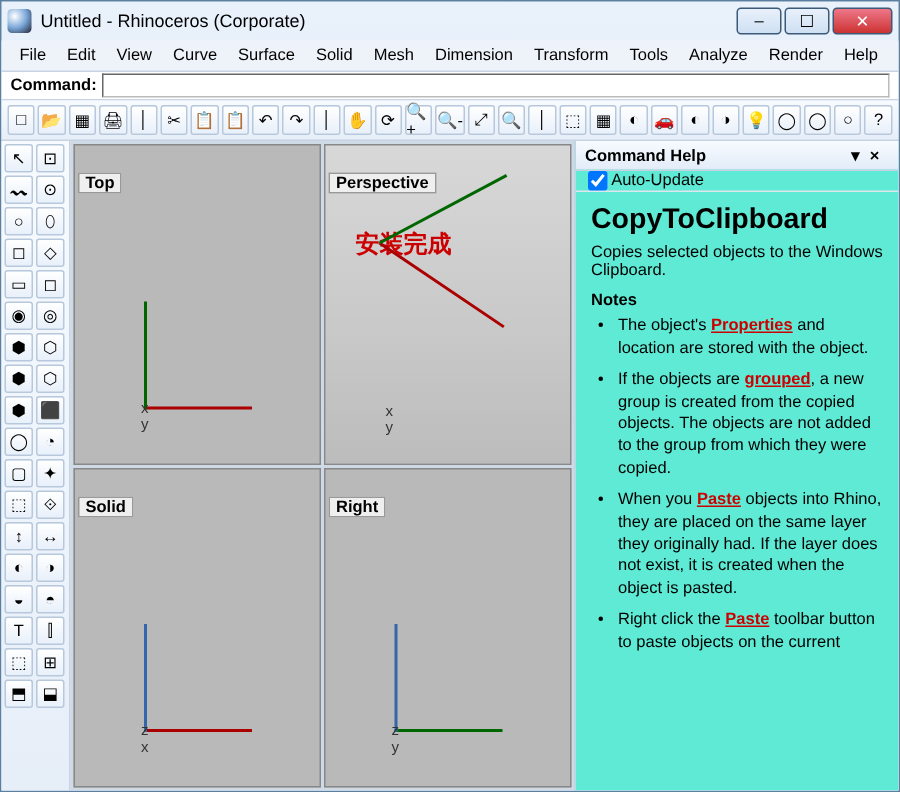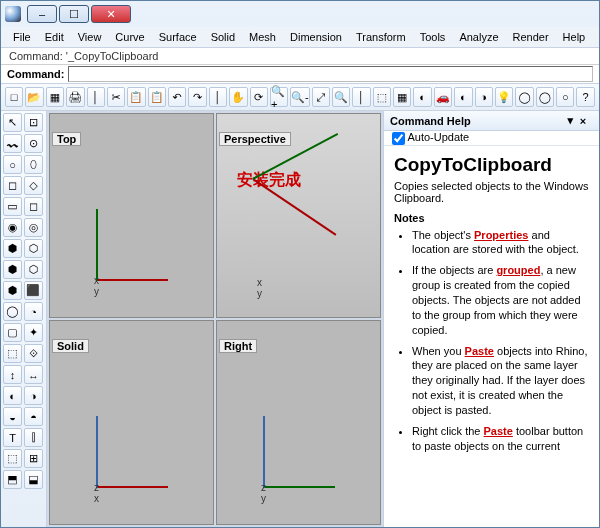--- a/index.html
+++ b/index.html
@@ -23,21 +23,21 @@
   .lefttools { width: 46px; background: linear-gradient(#f7fbff,#e6eef8); border-right: 1px solid #c7d3e2; display: flex; flex-wrap: wrap; gap: 2px; padding: 2px; align-content: flex-start; }
   .lefttools .tbtn { width: 19px; height: 19px; }
   .views { flex: 0 0 336px; display: grid; grid-template-columns: 1fr 1fr; grid-template-rows: 1fr 1fr; gap: 2px; padding: 2px; background: #d0dae7; }
   .vp { background: #b9b9b9; border: 1px solid #888; position: relative; overflow: hidden; }
   .vp .vtitle { position: absolute; top: 18px; left: 2px; background: #efefef; border: 1px solid #999; padding: 0 4px; font-size: 11px; font-weight: bold; }
   .vp.persp { background: linear-gradient(#d8d8d8 0%, #c8c8c8 60%, #bcbcbc 100%); }
   .axis-x { position: absolute; height: 2px; background: #a00; }
   .axis-y { position: absolute; width: 2px; background: #060; }
   .axlbl { position: absolute; font-size: 10px; color: #333; }
   .anno { position: absolute; color: #c00; font-size: 16px; font-weight: bold; font-family: "SimSun","Microsoft YaHei",sans-serif; }
-  .helppane { flex: 1; display: flex; flex-direction: column; background: #ffffff; border-left: 1px solid #c7d3e2; }
+  .helppane { flex: 1; display: flex; flex-direction: column; background: #5eead4; border-left: 1px solid #c7d3e2; }
   .hp-head { display: flex; align-items: center; padding: 3px 6px; background: linear-gradient(#f7fbff,#e2ecf8); border-bottom: 1px solid #c7d3e2; font-weight: bold; }
   .hp-head .hp-x { width: 20px; text-align: center; }
   .hp-auto { padding: 0 8px; border-bottom: 1px solid #e0e6ee; }
   .hp-auto input { vertical-align: middle; }
   .hp-body { padding: 8px 10px; font-family: Verdana, sans-serif; font-size: 11px; overflow: hidden; }
   .hp-body h2 { font-size: 19px; margin-bottom: 4px; }
   .hp-body .desc { margin-bottom: 8px; }
   .hp-body .sub { font-weight: bold; margin: 6px 0 4px; }
   .hp-body ul { list-style: disc; padding-left: 18px; }
   .hp-body li { margin-bottom: 6px; line-height: 1.35; }
@@ -45,20 +45,21 @@
   .statusbar { display: flex; height: 20px; background: #e6eef8; border-top: 1px solid #c7d3e2; align-items: center; font-size: 11px; }
   .statusbar .cell { padding: 0 8px; border-right: 1px solid #c7d3e2; white-space: nowrap; }
   .statusbar .spacer { flex: 1; }
 </style>
 </head>
 <body>
 
 <div class="win">
   <div class="titlebar">
     <div class="appicon"></div>
+    <div class="title">Untitled - Rhinoceros (Corporate)</div>
     <div class="winbtns">
       <div class="wbtn">–</div>
       <div class="wbtn">☐</div>
       <div class="wbtn close">✕</div>
     </div>
   </div>
 
   <div class="menubar" id="menubar">
       <span>File</span>
       <span>Edit</span>
@@ -68,21 +69,20 @@
       <span>Solid</span>
       <span>Mesh</span>
       <span>Dimension</span>
       <span>Transform</span>
       <span>Tools</span>
       <span>Analyze</span>
       <span>Render</span>
       <span>Help</span>
     </div>
 
-  <div class="cmdhist">Command: '_CopyToClipboard</div>
 
   <div class="cmdline">
     <span class="lbl">Command:</span>
     <input type="text" value="" style="">
   </div>
 
   <div class="toolbar" id="toolbar-top">
       <div class="tbtn">□</div>
       <div class="tbtn">📂</div>
       <div class="tbtn">▦</div>

